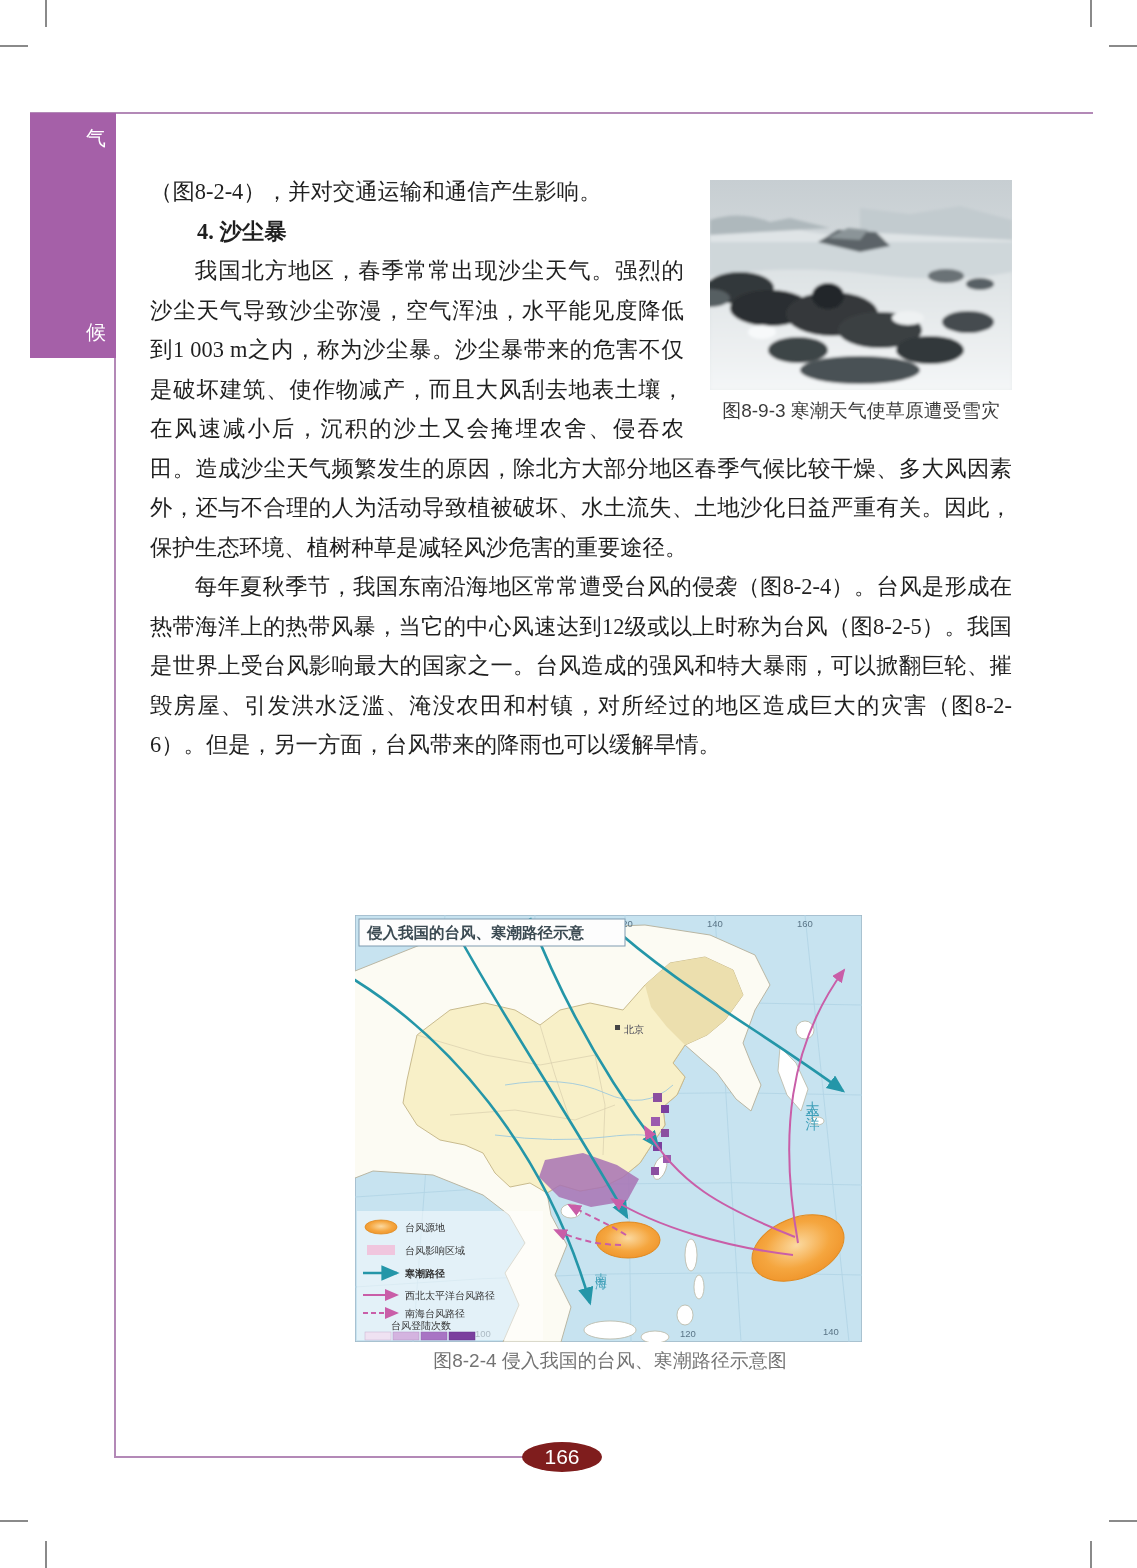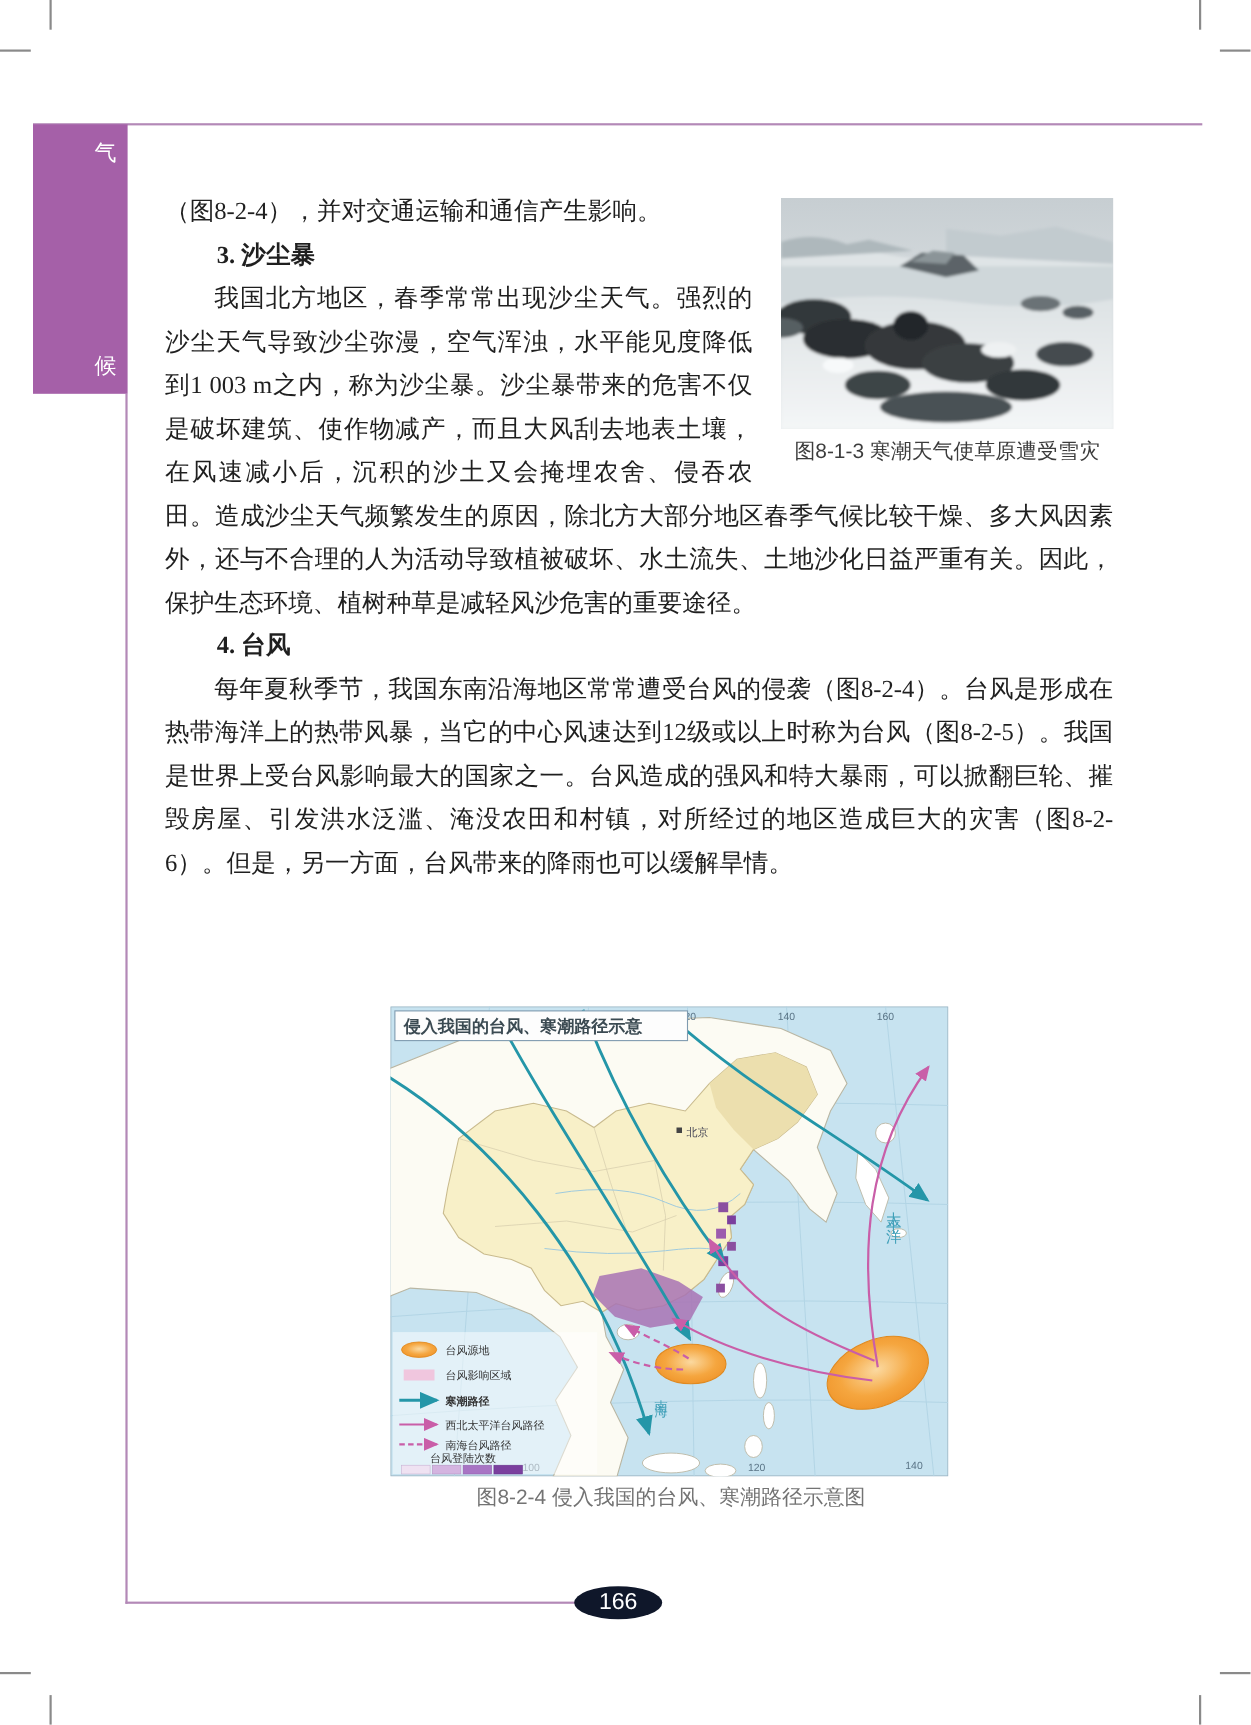--- a/index.html
+++ b/index.html
@@ -39,21 +39,21 @@
 
   .map-wrap{position:absolute;left:355px;top:915px;width:507px;}
   .map-frame{width:507px;height:427px;position:relative;}
   .map-caption{
     position:absolute;left:230px;top:1348px;width:760px;
     font-family:"Liberation Sans",sans-serif;font-size:19px;color:#737373;
     text-align:center;
   }
   .page-oval{
     position:absolute;left:522px;top:1442px;width:80px;height:30px;
-    background:#0f172a;border-radius:50%;color:#fff;
+    background:#7f1d1d;border-radius:50%;color:#fff;
     font-family:"Liberation Sans",sans-serif;font-size:21px;
     display:flex;align-items:center;justify-content:center;
   }
   svg text{font-family:"Liberation Sans",sans-serif;}
 </style>
 </head>
 <body>
 
 <div class="cropmark" style="left:45px;top:0;width:2px;height:27px;"></div>
 <div class="cropmark" style="left:0;top:45px;width:28px;height:2px;"></div>
@@ -110,27 +110,26 @@
           <ellipse cx="200, " cy="118" rx="20" ry="9" fill="#565e62"></ellipse>
           <ellipse cx="88" cy="170" rx="30" ry="13" fill="#3e4446"></ellipse>
           <ellipse cx="150" cy="190" rx="60" ry="14" fill="#4a5154"></ellipse>
           <ellipse cx="236" cy="96" rx="18" ry="7" fill="#6a7276"></ellipse>
           <ellipse cx="270" cy="104" rx="14" ry="6" fill="#596165"></ellipse>
           <ellipse cx="52" cy="152" rx="14" ry="7" fill="#f7f9fa"></ellipse>
           <ellipse cx="198" cy="138" rx="16" ry="7" fill="#eef1f2"></ellipse>
         </g>
       </svg>
     </div>
-    <figcaption class="caption">图8-1-3 寒潮天气使草原遭受雪灾</figcaption>
+    <figcaption class="caption">图8-9-3 寒潮天气使草原遭受雪灾</figcaption>
   </figure>
 
   <p class="noindent">（图8-2-4），并对交通运输和通信产生影响。</p>
-  <p class="head">3. 沙尘暴</p>
+  <p class="head">4. 沙尘暴</p>
   <p>我国北方地区，春季常常出现沙尘天气。强烈的沙尘天气导致沙尘弥漫，空气浑浊，水平能见度降低到1 003 m之内，称为沙尘暴。沙尘暴带来的危害不仅是破坏建筑、使作物减产，而且大风刮去地表土壤，在风速减小后，沉积的沙土又会掩埋农舍、侵吞农田。造成沙尘天气频繁发生的原因，除北方大部分地区春季气候比较干燥、多大风因素外，还与不合理的人为活动导致植被破坏、水土流失、土地沙化日益严重有关。因此，保护生态环境、植树种草是减轻风沙危害的重要途径。</p>
-  <p class="head">4. 台风</p>
   <p>每年夏秋季节，我国东南沿海地区常常遭受台风的侵袭（图8-2-4）。台风是形成在热带海洋上的热带风暴，当它的中心风速达到12级或以上时称为台风（图8-2-5）。我国是世界上受台风影响最大的国家之一。台风造成的强风和特大暴雨，可以掀翻巨轮、摧毁房屋、引发洪水泛滥、淹没农田和村镇，对所经过的地区造成巨大的灾害（图8-2-6）。但是，另一方面，台风带来的降雨也可以缓解旱情。</p>
 </div>
 
 <div class="map-wrap">
   <div class="map-frame">
     <svg width="507" height="427" viewBox="0 0 507 427">
       <defs>
         <radialGradient id="srcOrange" cx="0.5" cy="0.45" r="0.65">
           <stop offset="0" stop-color="#fbd9a0"></stop>
             <stop offset="0.55" stop-color="#f5a63f"></stop>

